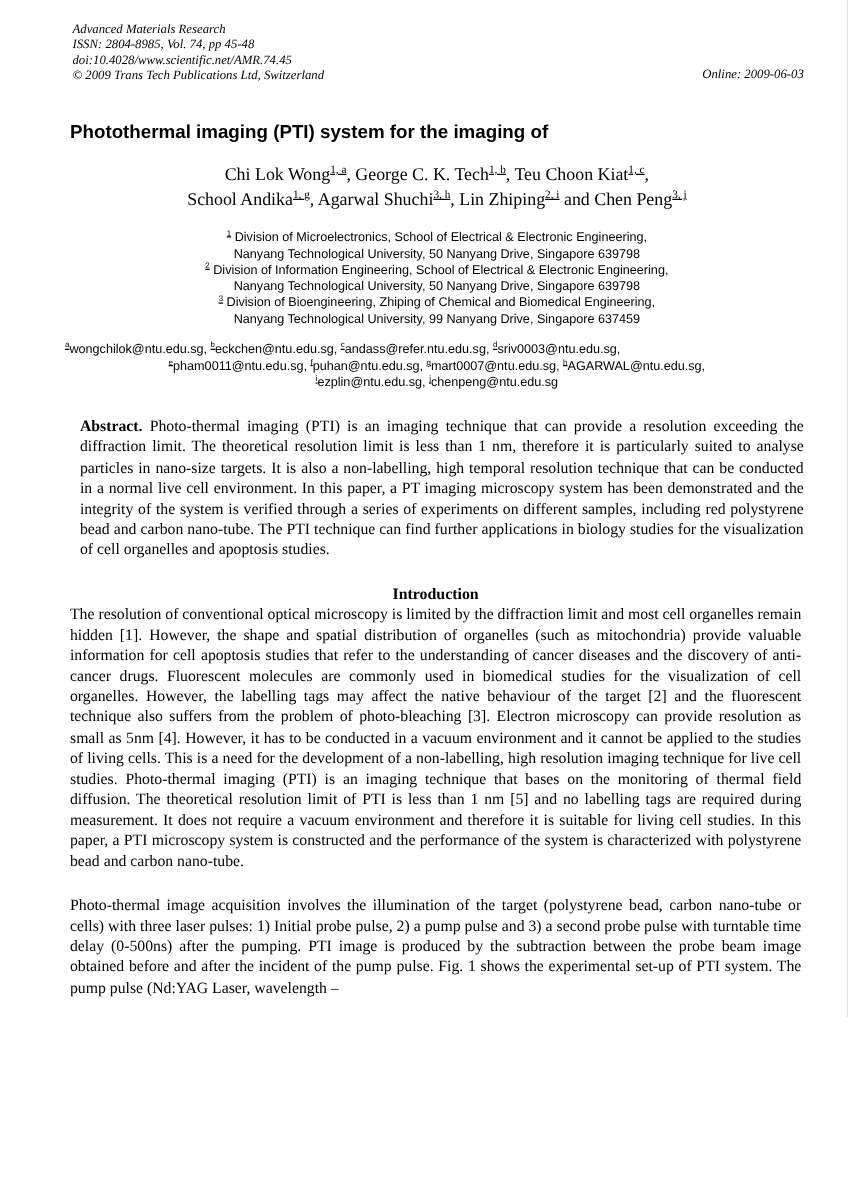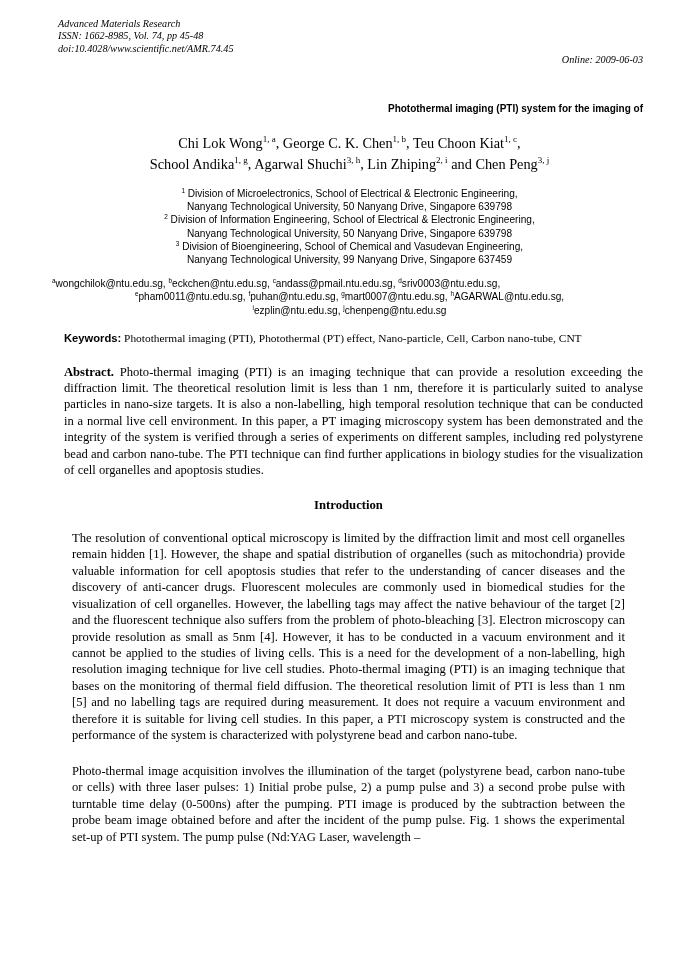--- a/index.html
+++ b/index.html
@@ -36,39 +36,40 @@
     top: 0;
     font-style: italic;
     font-size: 10.2px;
     white-space: nowrap;
     margin-top: 36px;
   }
   
   .title {
     font-family: "Liberation Sans", sans-serif;
     font-weight: bold;
-    font-size: 10px;
+    font-size: 15px;
     line-height: 19px;
-    text-align: right;
-    margin-top: 44px;
+    text-align: left;
+    margin-top: 28px;
     color: #000;
   }
   
   .authors {
     font-family: "Liberation Serif", serif;
     font-size: 14.3px;
     line-height: 20.5px;
     text-align: center;
     margin-top: 15px;
     color: #000;
   }
   .authors sup, .affils sup, .emails sup {
     font-size: 0.63em;
     vertical-align: super;
     line-height: 0;
+    text-decoration: underline;
   }
   
   .affils {
     font-family: "Liberation Sans", sans-serif;
     font-size: 10.1px;
     line-height: 13.1px;
     text-align: center;
     margin-top: 13px;
     color: #000;
   }
@@ -127,61 +128,61 @@
     line-height: 16.4px;
     margin: 0 0 0 0;
     color: #000;
     text-align: center;
   }
   .section p {
     font-family: "Liberation Serif", serif;
     font-size: 12.6px;
     line-height: 16.45px;
     text-align: justify;
-    margin: 16px;
+    margin: 0;
     color: #000;
   }
 </style>
 </head>
 <body>
 
 <div class="page">
 
   <div class="masthead">
     <div>Advanced Materials Research</div>
-    <div>ISSN: 1662-8985, Vol. 74, pp 45-48</div>
+    <div>ISSN: 2804-8985, Vol. 74, pp 45-48</div>
     <div>doi:10.4028/www.scientific.net/AMR.74.45</div>
+    <div>© 2009 Trans Tech Publications Ltd, Switzerland</div>
     <div class="online">Online: 2009-06-03</div>
   </div>
 
   <div class="title">
     <div>Photothermal imaging (PTI) system for the imaging of</div>
   </div>
 
   <div class="authors">
-    <div><span>Chi Lok Wong</span><sup>1, a</sup><span>, George C. K. Chen</span><sup>1, b</sup><span>, Teu Choon Kiat</span><sup>1, c</sup><span>,</span></div>
+    <div><span>Chi Lok Wong</span><sup>1, a</sup><span>, George C. K. Tech</span><sup>1, b</sup><span>, Teu Choon Kiat</span><sup>1, c</sup><span>,</span></div>
     <div><span>School Andika</span><sup>1, g</sup><span>, Agarwal Shuchi</span><sup>3, h</sup><span>, Lin Zhiping</span><sup>2, i</sup><span> and Chen Peng</span><sup>3, j</sup></div>
   </div>
 
   <div class="affils">
     <div><sup>1</sup><span> Division of Microelectronics, School of Electrical &amp; Electronic Engineering,</span></div>
     <div>Nanyang Technological University, 50 Nanyang Drive, Singapore 639798</div>
     <div><sup>2</sup><span> Division of Information Engineering, School of Electrical &amp; Electronic Engineering,</span></div>
     <div>Nanyang Technological University, 50 Nanyang Drive, Singapore 639798</div>
-    <div><sup>3</sup><span> Division of Bioengineering, School of Chemical and Vasudevan Engineering,</span></div>
+    <div><sup>3</sup><span> Division of Bioengineering, Zhiping of Chemical and Biomedical Engineering,</span></div>
     <div>Nanyang Technological University, 99 Nanyang Drive, Singapore 637459</div>
   </div>
 
   <div class="emails">
-    <div class="line1"><sup>a</sup><span>wongchilok@ntu.edu.sg, </span><sup>b</sup><span>eckchen@ntu.edu.sg, </span><sup>c</sup><span>andass@pmail.ntu.edu.sg, </span><sup>d</sup><span>sriv0003@ntu.edu.sg,</span></div>
+    <div class="line1"><sup>a</sup><span>wongchilok@ntu.edu.sg, </span><sup>b</sup><span>eckchen@ntu.edu.sg, </span><sup>c</sup><span>andass@refer.ntu.edu.sg, </span><sup>d</sup><span>sriv0003@ntu.edu.sg,</span></div>
     <div class="line2"><sup>e</sup><span>pham0011@ntu.edu.sg, </span><sup>f</sup><span>puhan@ntu.edu.sg, </span><sup>g</sup><span>mart0007@ntu.edu.sg, </span><sup>h</sup><span>AGARWAL@ntu.edu.sg,</span></div>
     <div class="line3"><sup>i</sup><span>ezplin@ntu.edu.sg, </span><sup>j</sup><span>chenpeng@ntu.edu.sg</span></div>
   </div>
 
-  <div class="keywords"><span class="lbl">Keywords:</span><span> Photothermal imaging (PTI), Photothermal (PT) effect, Nano-particle, Cell, Carbon nano-tube, CNT</span></div>
 
   <div class="abstract"><span class="lbl">Abstract.</span><span> Photo-thermal imaging (PTI) is an imaging technique that can provide a resolution exceeding the diffraction limit. The theoretical resolution limit is less than 1 nm, therefore it is particularly suited to analyse particles in nano-size targets. It is also a non-labelling, high temporal resolution technique that can be conducted in a normal live cell environment. In this paper, a PT imaging microscopy system has been demonstrated and the integrity of the system is verified through a series of experiments on different samples, including red polystyrene bead and carbon nano-tube. The PTI technique can find further applications in biology studies for the visualization of cell organelles and apoptosis studies.</span></div>
 
   <div class="section">
     <h2>Introduction</h2>
     <p>The resolution of conventional optical microscopy is limited by the diffraction limit and most cell organelles remain hidden [1]. However, the shape and spatial distribution of organelles (such as mitochondria) provide valuable information for cell apoptosis studies that refer to the understanding of cancer diseases and the discovery of anti-cancer drugs. Fluorescent molecules are commonly used in biomedical studies for the visualization of cell organelles. However, the labelling tags may affect the native behaviour of the target [2] and the fluorescent technique also suffers from the problem of photo-bleaching [3]. Electron microscopy can provide resolution as small as 5nm [4]. However, it has to be conducted in a vacuum environment and it cannot be applied to the studies of living cells. This is a need for the development of a non-labelling, high resolution imaging technique for live cell studies. Photo-thermal imaging (PTI) is an imaging technique that bases on the monitoring of thermal field diffusion. The theoretical resolution limit of PTI is less than 1 nm [5] and no labelling tags are required during measurement. It does not require a vacuum environment and therefore it is suitable for living cell studies. In this paper, a PTI microscopy system is constructed and the performance of the system is characterized with polystyrene bead and carbon nano-tube.</p>
   </div>
 
   <div class="section">
     <p>Photo-thermal image acquisition involves the illumination of the target (polystyrene bead, carbon nano-tube or cells) with three laser pulses: 1) Initial probe pulse, 2) a pump pulse and 3) a second probe pulse with turntable time delay (0-500ns) after the pumping. PTI image is produced by the subtraction between the probe beam image obtained before and after the incident of the pump pulse. Fig. 1 shows the experimental set-up of PTI system. The pump pulse (Nd:YAG Laser, wavelength –</p>

